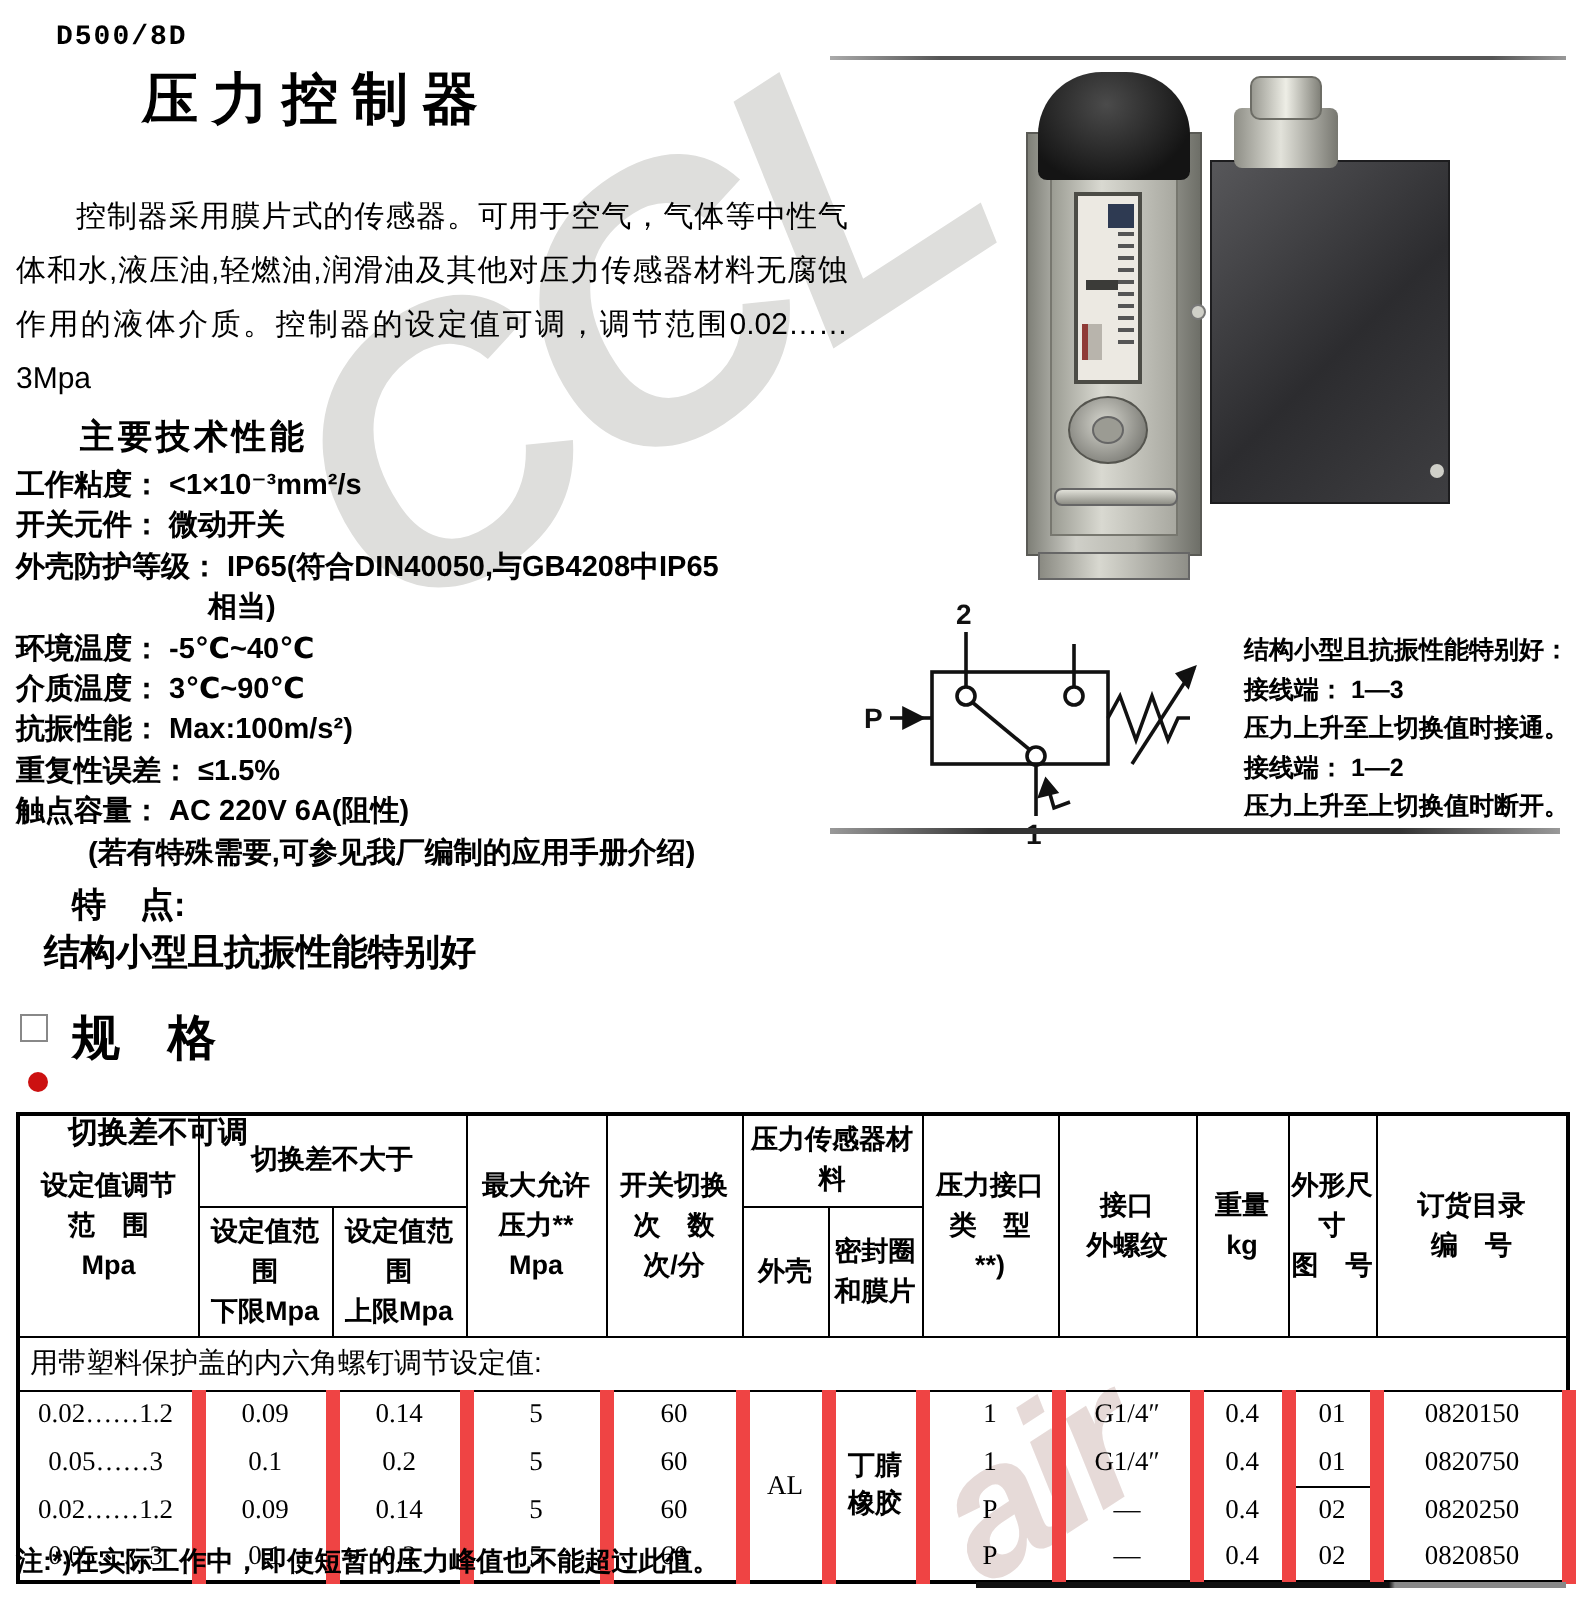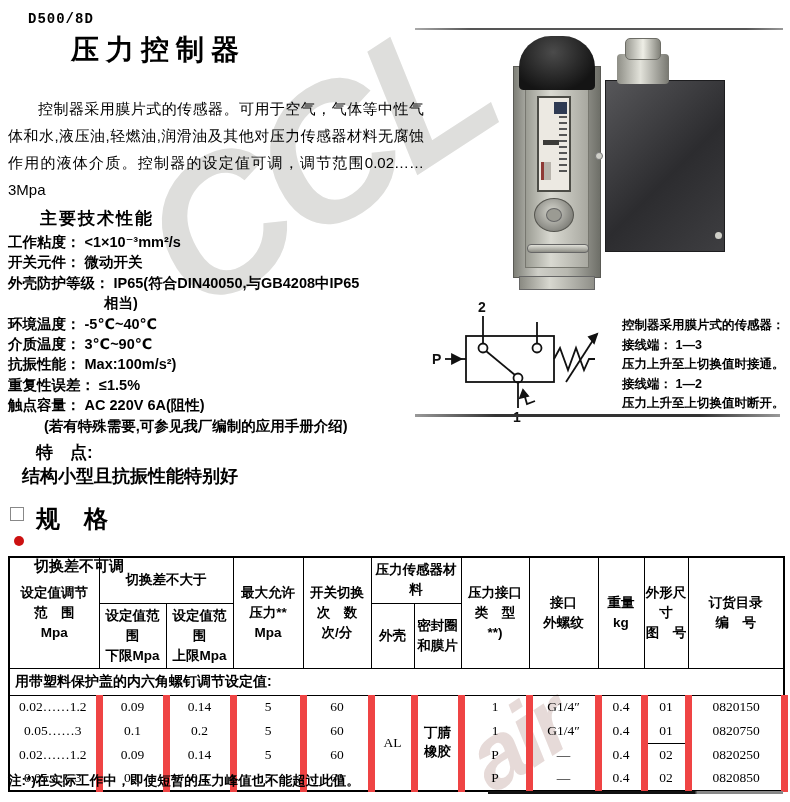--- a/index.html
+++ b/index.html
@@ -65,21 +65,21 @@
   .schematic-text { left:622px; top:316px; width:168px; font-size:12.5px; font-weight:600; line-height:19.5px; }
   .schematic-text div { white-space:nowrap; }
 
   
   .tbl-wrap { left:8px; top:556px; }
   table { border-collapse:collapse; table-layout:fixed; width:775px; border:2px solid #000; }
   th { border:1px solid #000; font-weight:bold; white-space:pre-line; font-size:13.5px; line-height:1.5; padding:2px 0; vertical-align:middle; }
   td { border-left:1px solid #000; border-right:7px solid #ef4444; text-align:center; vertical-align:middle;
        font-family:"Liberation Serif","DejaVu Serif",serif; font-size:13.5px; height:24px; line-height:1.4; }
   td.cjk { font-family:"Liberation Sans","DejaVu Sans",sans-serif; font-weight:bold; white-space:pre-line; }
-  td.subhdr { font-family:"Liberation Sans","DejaVu Sans",sans-serif; font-weight:bold; text-align:left; padding:3px 5px; border:1px solid #000; font-size:14px; height:auto; }
+  td.subhdr { font-family:"Liberation Sans","DejaVu Sans",sans-serif; font-weight:normal; text-align:left; padding:3px 5px; border:1px solid #000; font-size:14px; height:auto; }
   td.dim-split { border-bottom:1px solid #000; }
 
   .note { left:8px; top:772px; font-size:13.5px; font-weight:bold; }
 </style>
 </head>
 <body>
 
 <div id="page">
 
   <div class="wm wm-main">CCL</div>
@@ -150,21 +150,21 @@
         <polygon points="95,92 92,100 100,98" fill="#111"></polygon>
       </g>
       <g font-family="Liberation Sans, DejaVu Sans, sans-serif" font-size="14" font-weight="bold" fill="#111" stroke="none">
         <text x="50" y="14">2</text>
         <text x="85" y="124">1</text>
         <text x="4" y="66">P</text>
       </g>
     </svg>
 
     <div class="abs schematic-text">
-      <div>控制器采用膜片式的传感器：</div>
+      <div>结构小型且抗振性能特别好：</div>
       <div>接线端： 1—3</div>
       <div>压力上升至上切换值时接通。</div>
       <div>接线端： 1—2</div>
       <div>压力上升至上切换值时断开。</div>
     </div>
 
     <div class="abs rule-mid"></div>
 
     <div class="abs sec-square"></div>
     <div class="abs sec-title">规　格</div>

